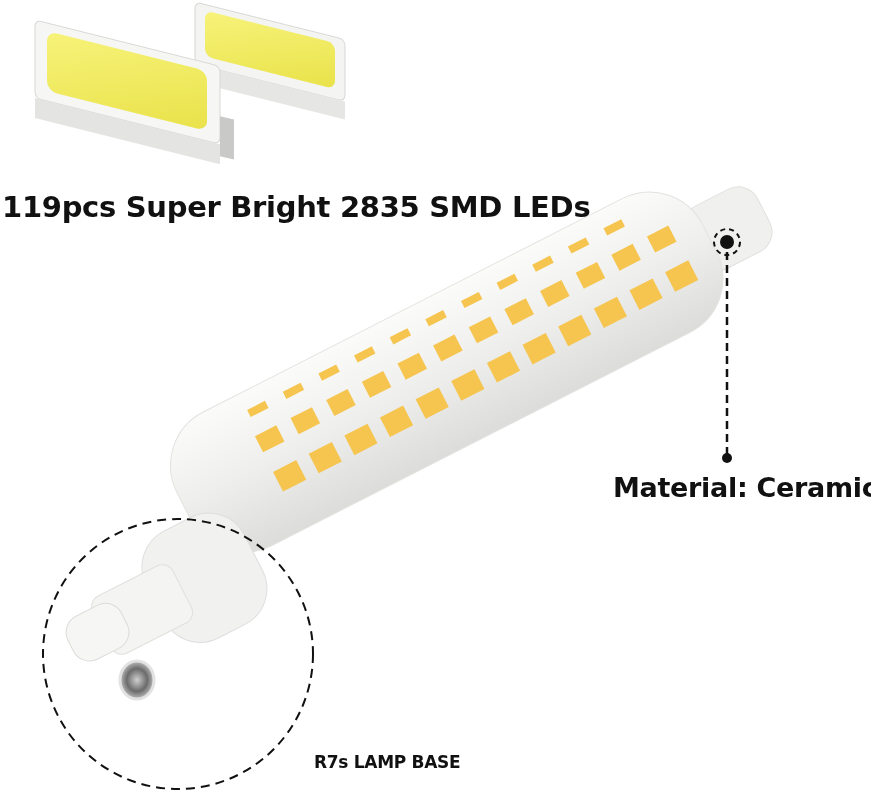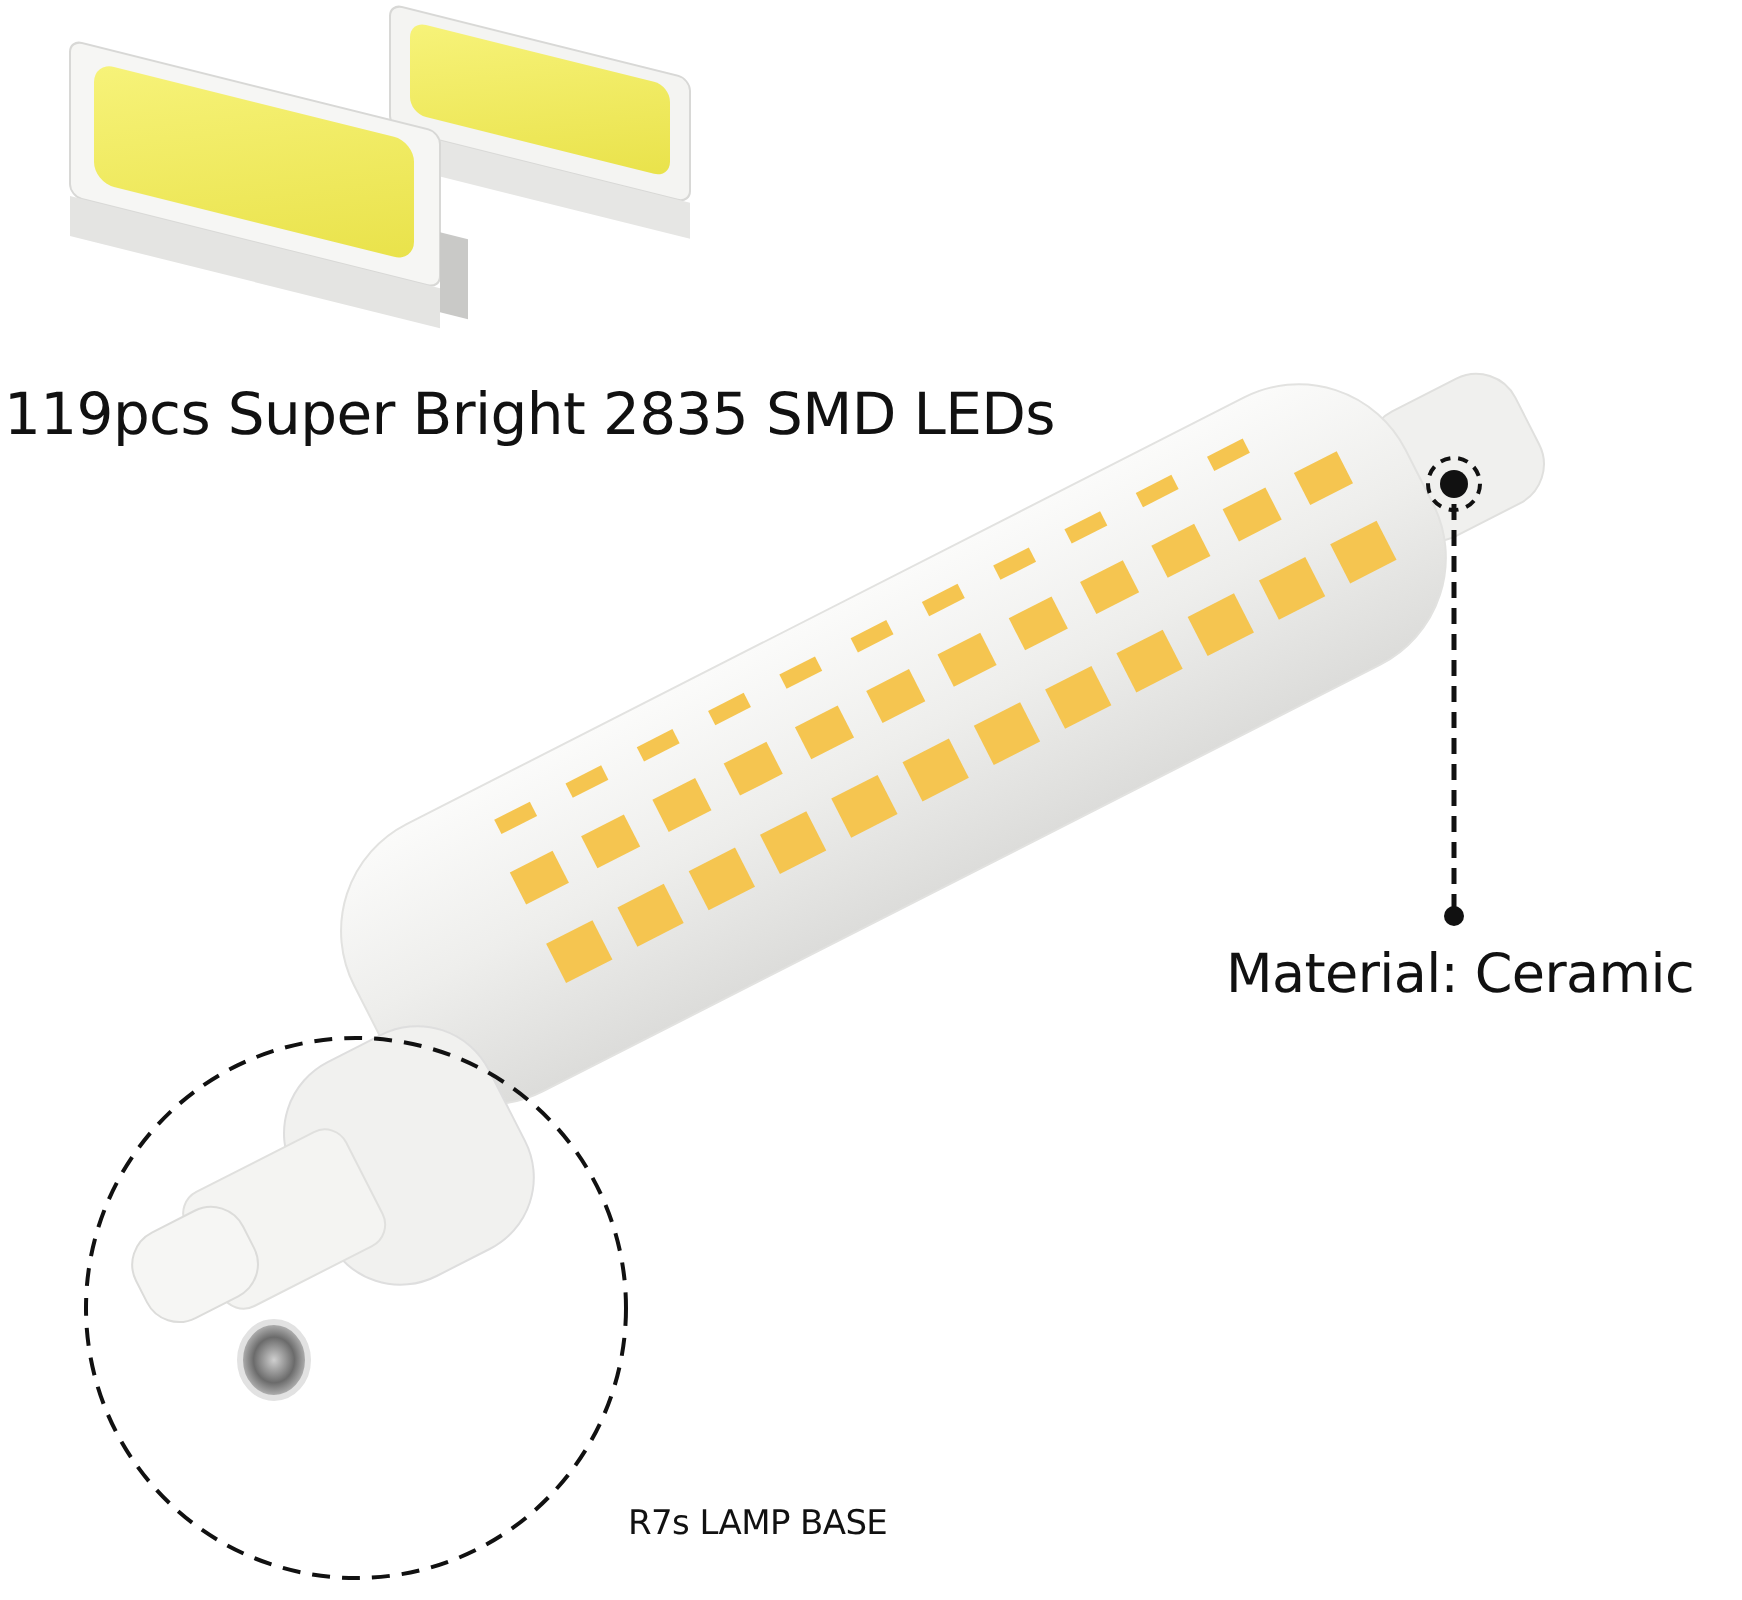--- a/index.html
+++ b/index.html
@@ -1,18 +1,18 @@
 <!DOCTYPE html>
 <html><head>
   <meta charset="utf-8">
   <style>
     html, body { margin: 0; padding: 0; background: #ffffff; }
     body { width: 871px; height: 800px; position: relative; overflow: hidden;
            font-family: "DejaVu Sans", "Liberation Sans", sans-serif; color: #111; }
-    .label { position: absolute; white-space: nowrap; font-weight: 400; letter-spacing: -0.3px; }
+    .label { position: absolute; white-space: nowrap; font-weight: 700; letter-spacing: -0.3px; }
     #title-label { left: 2px; top: 190px; font-size: 29px; }
     #material-label { left: 613px; top: 472px; font-size: 27px; }
     #base-label { left: 314px; top: 752px; font-size: 17px; }
     svg.scene { position: absolute; left: 0; top: 0; }
   </style>
 </head>
 <body>
 
 <svg class="scene" width="871" height="800" viewBox="0 0 871 800">
   <defs>

